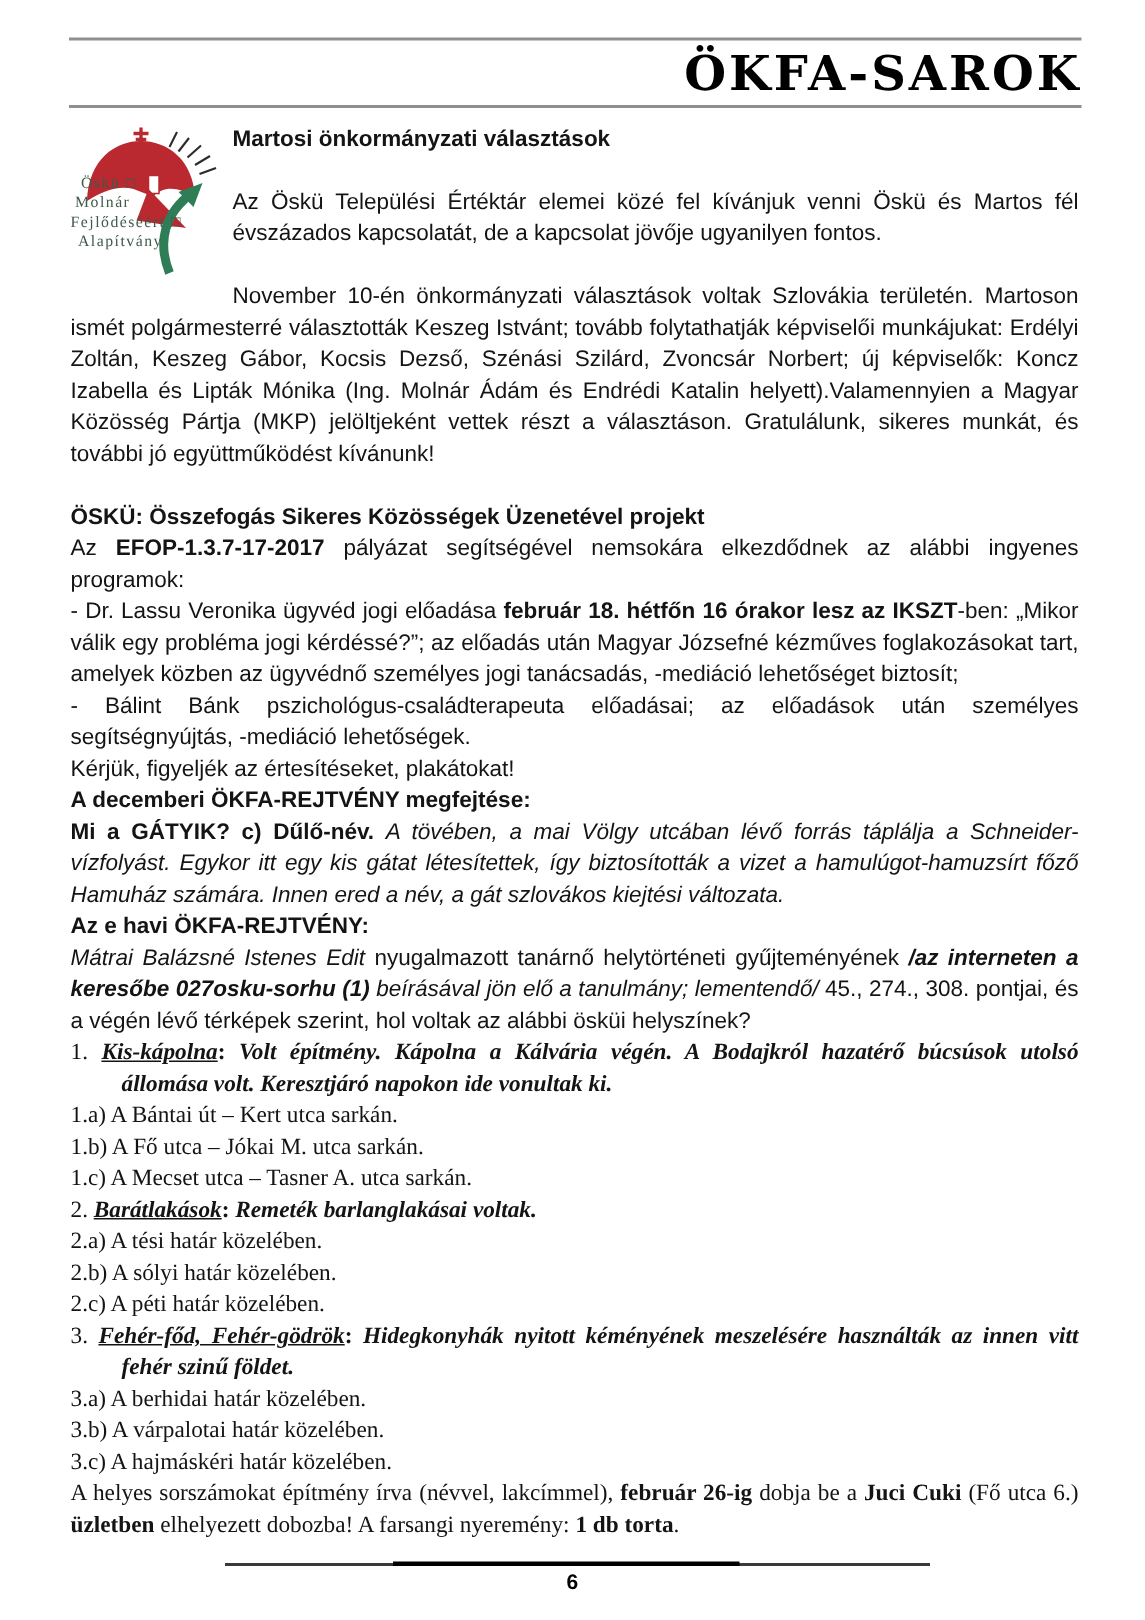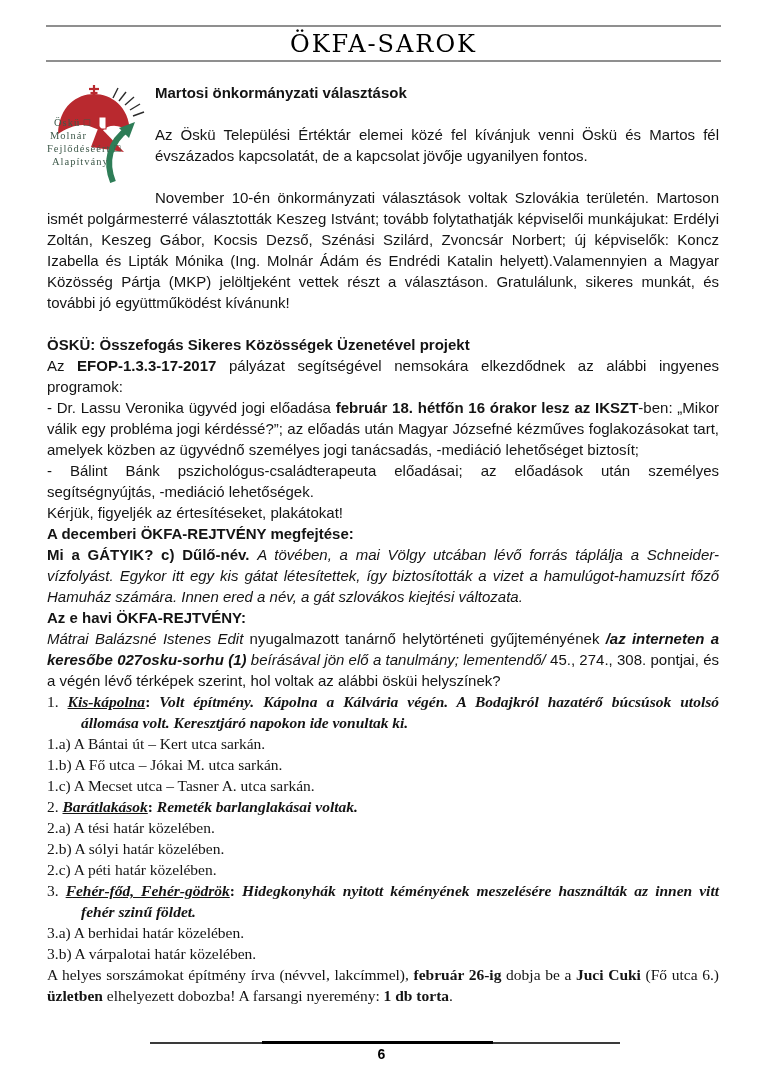--- a/index.html
+++ b/index.html
@@ -6,23 +6,23 @@
   .page{
     position:relative;width:763px;height:1080px;background:#fff;
     font-family:"Liberation Sans",sans-serif;color:#141414;overflow:hidden;
   }
   
   .masthead{position:absolute;left:46px;right:42px;top:0;}
   .rule{border:0;border-top:2px solid #8f8f8f;height:0;margin:0;}
   .rule.top{margin-top:25px;}
   .rule.bottom{margin-top:2px;}
   h1.title{
-    margin:3px 0 2px 0;text-align:center;
-    font-family:"DejaVu Serif",serif;font-weight:400;
-    font-size:24px;letter-spacing:2px;color:#000;
+    margin:3px 0 2px 0;text-align:right;
+    font-family:"DejaVu Serif",serif;font-weight:700;
+    font-size:32px;letter-spacing:2px;color:#000;
   }
   
   .article{
     position:absolute;left:47px;right:44px;top:82px;
     font-size:15px;line-height:21px;text-align:justify;
   }
   .article p{margin:0;}
   .article p.gap{margin-top:21px;}
   .serif{font-family:"Liberation Serif",serif;font-size:15.5px;}
   .hang{padding-left:34px;text-indent:-34px;}
@@ -96,39 +96,40 @@
       <span class="line l0">Öskü □</span>
       <span class="line l1">Molnár</span>
       <span class="line l2">Fejlődéséért □</span>
       <span class="line l3">Alapítvány</span>
     </div>
 
   <p><span class="b">Martosi önkormányzati választások</span></p>
       <p class="gap"><span>Az Öskü Települési Értéktár elemei közé fel kívánjuk venni Öskü és Martos fél évszázados kapcsolatát, de a kapcsolat jövője ugyanilyen fontos.</span></p>
       <p class="gap"><span>November 10-én önkormányzati választások voltak Szlovákia területén. Martoson ismét polgármesterré választották Keszeg Istvánt; tovább folytathatják képviselői munkájukat: Erdélyi Zoltán, Keszeg Gábor, Kocsis Dezső, Szénási Szilárd, Zvoncsár Norbert; új képviselők: Koncz Izabella és Lipták Mónika (Ing. Molnár Ádám és Endrédi Katalin helyett).Valamennyien a Magyar Közösség Pártja (MKP) jelöltjeként vettek részt a választáson. Gratulálunk, sikeres munkát, és további jó együttműködést kívánunk!</span></p>
       <p class="gap"><span class="b">ÖSKÜ: Összefogás Sikeres Közösségek Üzenetével projekt</span></p>
-      <p><span>Az </span><span class="b">EFOP-1.3.3-17-2017</span><span> pályázat segítségével nemsokára elkezdődnek az alábbi ingyenes programok:</span></p>
+      <p><span>Az </span><span class="b">EFOP-1.3.7-17-2017</span><span> pályázat segítségével nemsokára elkezdődnek az alábbi ingyenes programok:</span></p>
       <p><span>- Dr. Lassu Veronika ügyvéd jogi előadása </span><span class="b">február 18. hétfőn 16 órakor lesz az IKSZT</span><span>-ben: „Mikor válik egy probléma jogi kérdéssé?”; az előadás után Magyar Józsefné kézműves foglakozásokat tart, amelyek közben az ügyvédnő személyes jogi tanácsadás, -mediáció lehetőséget biztosít;</span></p>
       <p><span>- Bálint Bánk pszichológus-családterapeuta előadásai; az előadások után személyes segítségnyújtás, -mediáció lehetőségek.</span></p>
       <p><span>Kérjük, figyeljék az értesítéseket, plakátokat!</span></p>
       <p><span class="b">A decemberi ÖKFA-REJTVÉNY megfejtése:</span></p>
       <p><span class="b">Mi a GÁTYIK? c) Dűlő-név.</span><span> </span><span class="i">A tövében, a mai Völgy utcában lévő forrás táplálja a Schneider-vízfolyást. Egykor itt egy kis gátat létesítettek, így biztosították a vizet a hamulúgot-hamuzsírt főző Hamuház számára. Innen ered a név, a gát szlovákos kiejtési változata.</span></p>
       <p><span class="b">Az e havi ÖKFA-REJTVÉNY:</span></p>
       <p><span class="i">Mátrai Balázsné Istenes Edit</span><span> nyugalmazott tanárnő helytörténeti gyűjteményének </span><span class="b i">/az interneten a keresőbe 027osku-sorhu (1)</span><span> </span><span class="i">beírásával jön elő a tanulmány; lementendő/</span><span> 45., 274., 308. pontjai, és a végén lévő térképek szerint, hol voltak az alábbi ösküi helyszínek?</span></p>
       <p class="serif hang"><span>1. </span><span class="b i u">Kis-kápolna</span><span class="b">: </span><span class="b i">Volt építmény. Kápolna a Kálvária végén. A Bodajkról hazatérő búcsúsok utolsó állomása volt. Keresztjáró napokon ide vonultak ki.</span></p>
       <p class="serif"><span>1.a) A Bántai út – Kert utca sarkán.</span></p>
       <p class="serif"><span>1.b) A Fő utca – Jókai M. utca sarkán.</span></p>
       <p class="serif"><span>1.c) A Mecset utca – Tasner A. utca sarkán.</span></p>
       <p class="serif hang"><span>2. </span><span class="b i u">Barátlakások</span><span class="b">: </span><span class="b i">Remeték barlanglakásai voltak.</span></p>
       <p class="serif"><span>2.a) A tési határ közelében.</span></p>
       <p class="serif"><span>2.b) A sólyi határ közelében.</span></p>
       <p class="serif"><span>2.c) A péti határ közelében.</span></p>
       <p class="serif hang"><span>3. </span><span class="b i u">Fehér-főd, Fehér-gödrök</span><span class="b">: </span><span class="b i">Hidegkonyhák nyitott kéményének meszelésére használták az innen vitt fehér szinű földet.</span></p>
       <p class="serif"><span>3.a) A berhidai határ közelében.</span></p>
       <p class="serif"><span>3.b) A várpalotai határ közelében.</span></p>
+      <p class="serif"><span>3.c) A hajmáskéri határ közelében.</span></p>
       <p class="serif"><span>A helyes sorszámokat építmény írva (névvel, lakcímmel), </span><span class="b">február 26-ig</span><span> dobja be a </span><span class="b">Juci Cuki</span><span> (Fő utca 6.) </span><span class="b">üzletben</span><span> elhelyezett dobozba! A farsangi nyeremény: </span><span class="b">1 db torta</span><span>.</span></p>
     </div>
 
   <div class="footer-thin"></div>
   <div class="footer-thick"></div>
   <div class="page-number">6</div>
 
 </div>
 
 </body></html>

